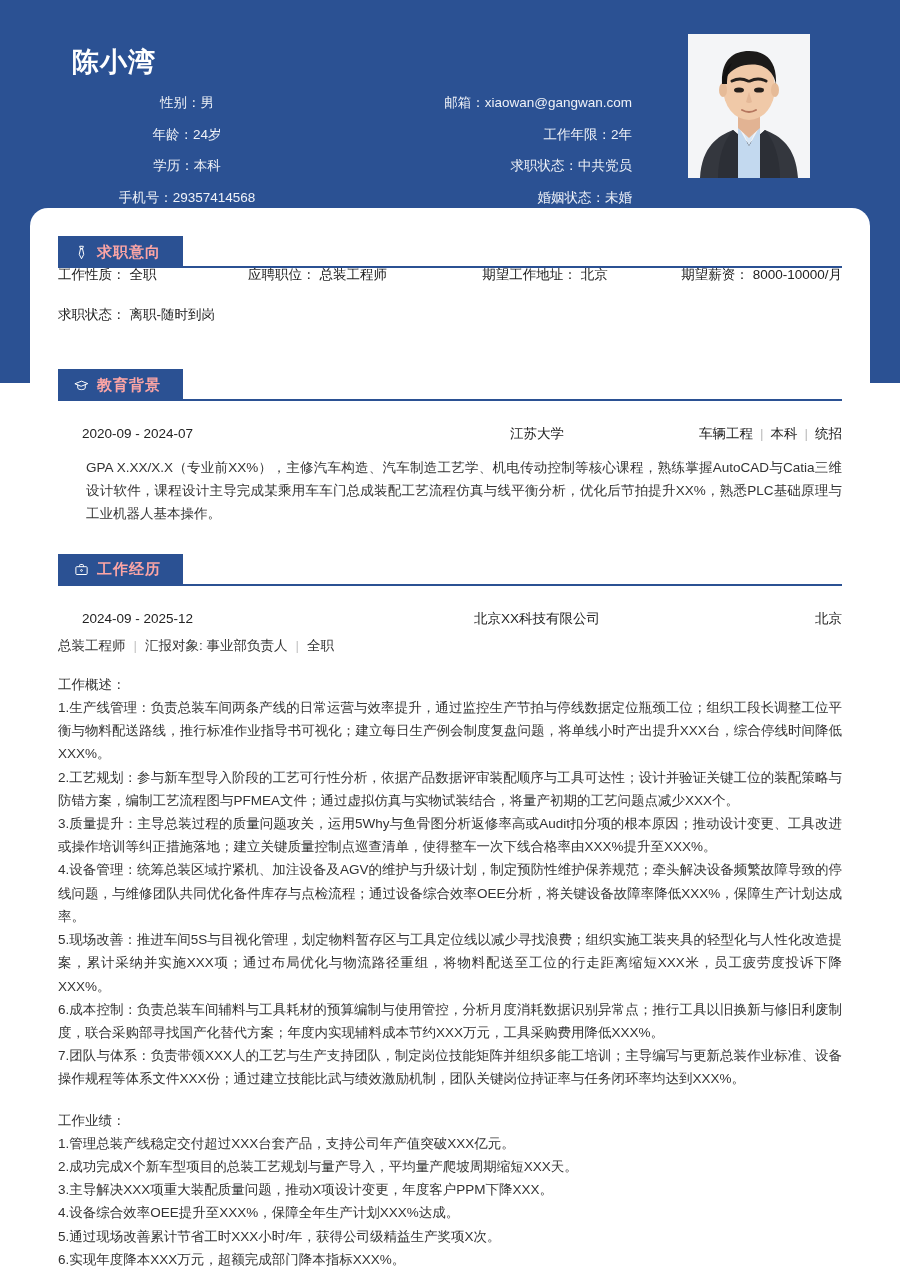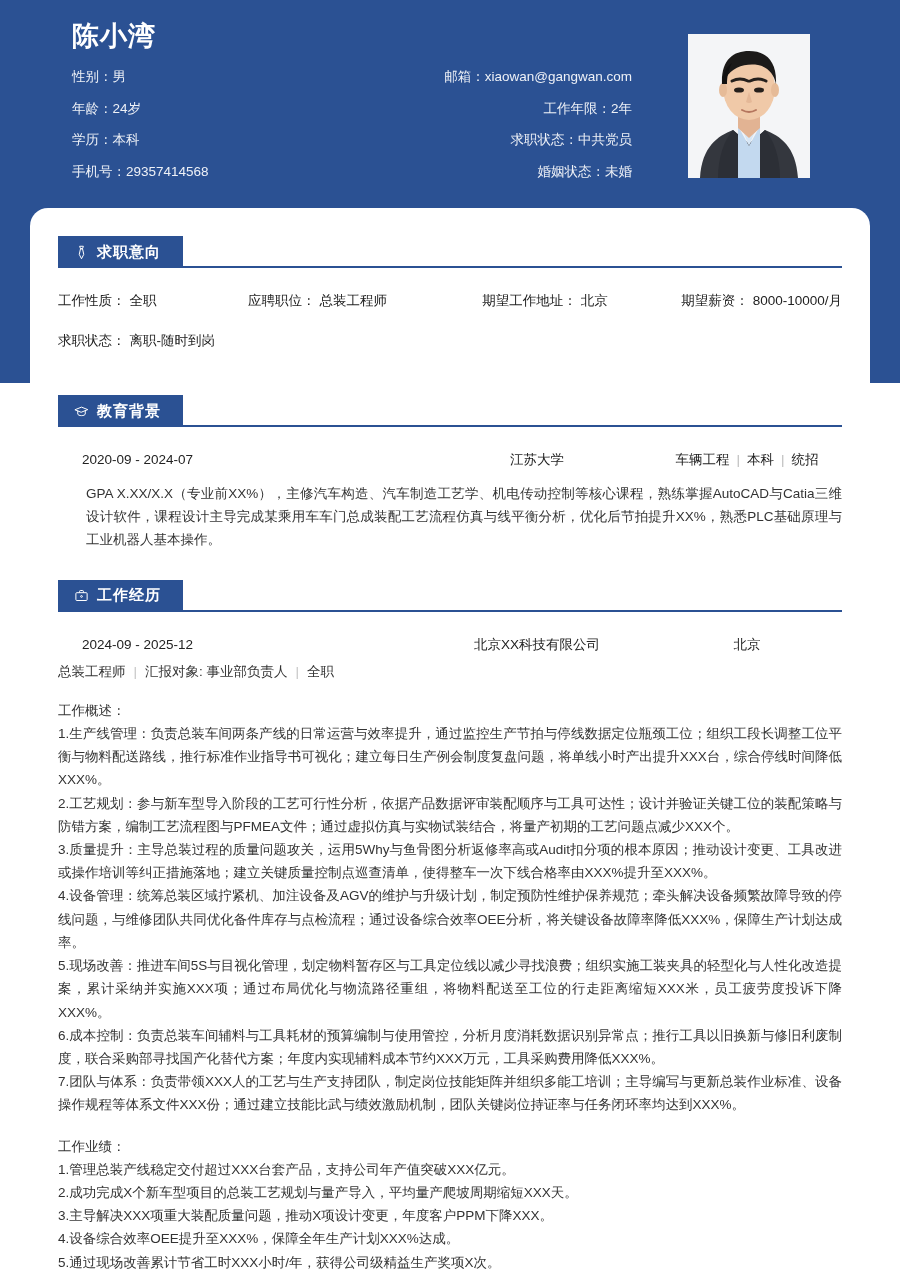--- a/index.html
+++ b/index.html
@@ -19,39 +19,39 @@
   
   .header {
     position: relative;
     height: 208px;
     background: #2b5193;
     box-sizing: border-box;
   }
   .header-inner {
     position: absolute;
     left: 72px;
-    top: 20px;
+    top: 46px;
     right: 72px;
   }
   .name {
     font-size: 27px;
     font-weight: bold;
     color: #ffffff;
     letter-spacing: 1px;
     line-height: 1.2;
     margin: 0 0 18px 0;
   }
   .info-grid {
     display: flex;
   }
   .info-col {
     display: flex;
     flex-direction: column;
   }
-  .info-col.col1 { width: 230px; }
+  .info-col.col1 { width: 230px; text-align: center; }
   .info-col.col2 { width: 330px; align-items: flex-end; }
   .info-row {
     font-size: 13.5px;
     color: #eef1f7;
     line-height: 1;
     margin-bottom: 18px;
     white-space: nowrap;
   }
   .info-row .lbl { }
   .info-row .val { }
@@ -111,21 +111,21 @@
   .sec-head {
     position: relative;
     height: 32px;
     margin-bottom: 0;
   }
   .sec-tab {
     display: inline-flex;
     align-items: center;
     gap: 8px;
     background: #2b5193;
-    color: #ffffff;
+    color: #fca5a5;
     height: 32px;
     padding: 0 22px 0 16px;
     box-sizing: border-box;
     font-size: 15px;
     font-weight: bold;
     letter-spacing: 1px;
     position: relative;
     z-index: 2;
     vertical-align: top;
   }
@@ -140,21 +140,21 @@
     position: absolute;
     left: 0;
     right: 0;
     bottom: 0;
     height: 2px;
     background: #2b5193;
     z-index: 1;
   }
 
   
-  .intent-rows { padding-top: 26px; }
+  .intent-rows { }
   .intent-line {
     display: flex;
     font-size: 13.5px;
     color: #222;
     margin-bottom: 26px;
     line-height: 1;
   }
   .intent-item { white-space: nowrap; }
   .intent-item .v { margin-left: 4px; }
   .i1 { width: 215px; }
@@ -166,21 +166,21 @@
   .entry-top {
     display: flex;
     align-items: baseline;
     font-size: 13.5px;
     color: #222;
     padding-top: 24px;
     margin-left: 24px;
   }
   .e-date { width: 340px; }
   .e-org  { flex: 1; text-align: center; font-weight: normal; }
-  .e-meta { width: 190px; text-align: center; white-space: nowrap; }
+  .e-meta { width: 190px; text-align: right; white-space: nowrap; }
   .e-meta .sep {
     color: #bbb;
     margin: 0 7px;
   }
 
   .entry-desc {
     font-size: 13.5px;
     line-height: 1.72;
     color: #333;
     margin-top: 13px;

